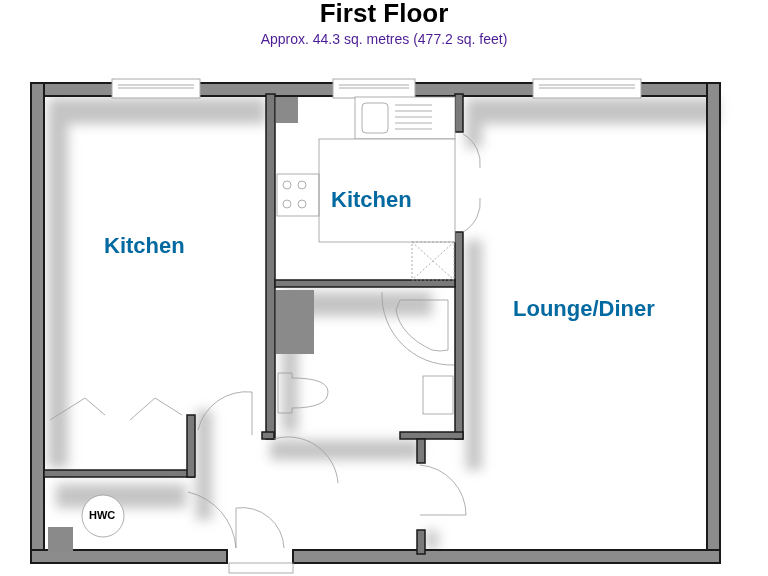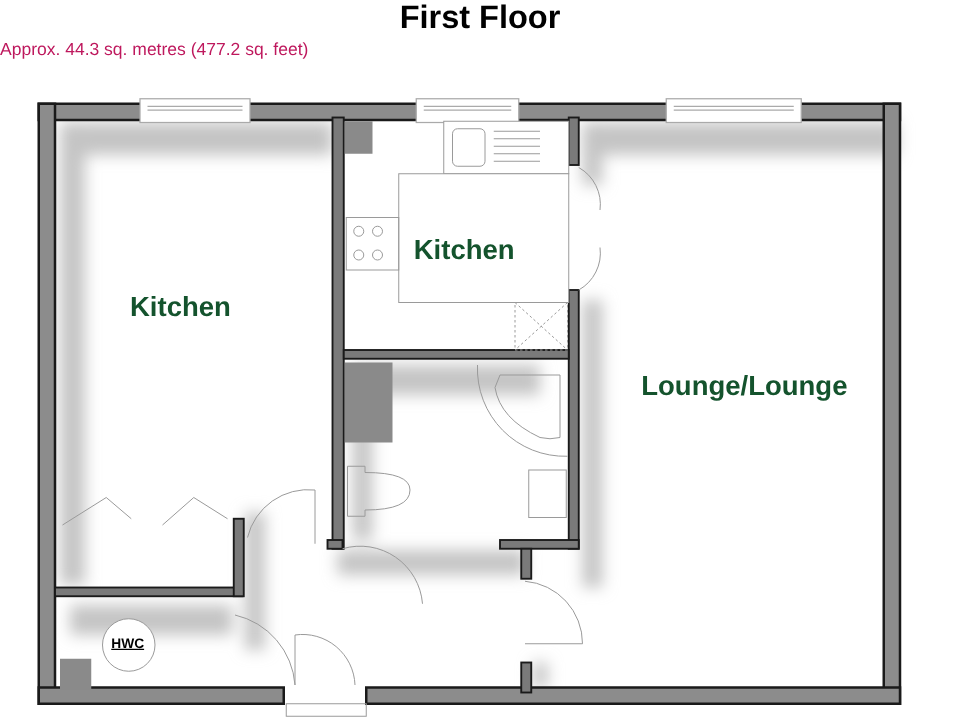--- a/index.html
+++ b/index.html
@@ -1,21 +1,21 @@
 <!DOCTYPE html>
 <html><head>
 <meta charset="utf-8">
 <style>
   html, body { margin:0; padding:0; background:#ffffff; }
   body { width:768px; height:576px; position:relative; overflow:hidden; font-family:"Liberation Sans", sans-serif; }
   .title { position:absolute; left:0; width:768px; top:-2px; text-align:center; font-weight:bold; font-size:26px; color:#000; }
-  .subtitle { position:absolute; left:0; width:768px; top:31px; text-align:left; font-size:14px; color:#be185d; }
+  .subtitle { position:absolute; left:0; width:768px; top:31px; text-align:center; font-size:14px; color:#4c1d95; }
   svg { position:absolute; left:0; top:0; }
-  .room-label { position:absolute; font-weight:bold; color:#14532d; white-space:nowrap; }
-  .hwc-label { position:absolute; font-weight:bold; font-size:11px; color:#000;text-decoration:underline; }
+  .room-label { position:absolute; font-weight:bold; color:#0369a1; white-space:nowrap; }
+  .hwc-label { position:absolute; font-weight:bold; font-size:11px; color:#000; }
 </style>
 </head>
 <body>
 
 <div class="title">First Floor</div>
 <div class="subtitle">Approx. 44.3 sq. metres (477.2 sq. feet)</div>
 
 <svg width="768" height="576" viewBox="0 0 768 576">
   <defs>
     <filter id="blur" x="-20%" y="-20%" width="140%" height="140%">
@@ -112,14 +112,14 @@
   </g>
 
   <g>
     <rect x="48" y="527" width="25" height="25" fill="#8a8a8a"></rect>
     <circle cx="103" cy="516" r="21" fill="#fff" stroke="#9a9a9a" stroke-width="0.8"></circle>
   </g>
 </svg>
 
 <div class="room-label" style="left:104px; top:233px; font-size:22px;">Kitchen</div>
 <div class="room-label" style="left:331px; top:187px; font-size:22px;">Kitchen</div>
-<div class="room-label" style="left:513px; top:296px; font-size:22px;">Lounge/Lounge</div>
+<div class="room-label" style="left:513px; top:296px; font-size:22px;">Lounge/Diner</div>
 <div class="hwc-label" style="left:89px; top:509px;">HWC</div>
 
 </body></html>

